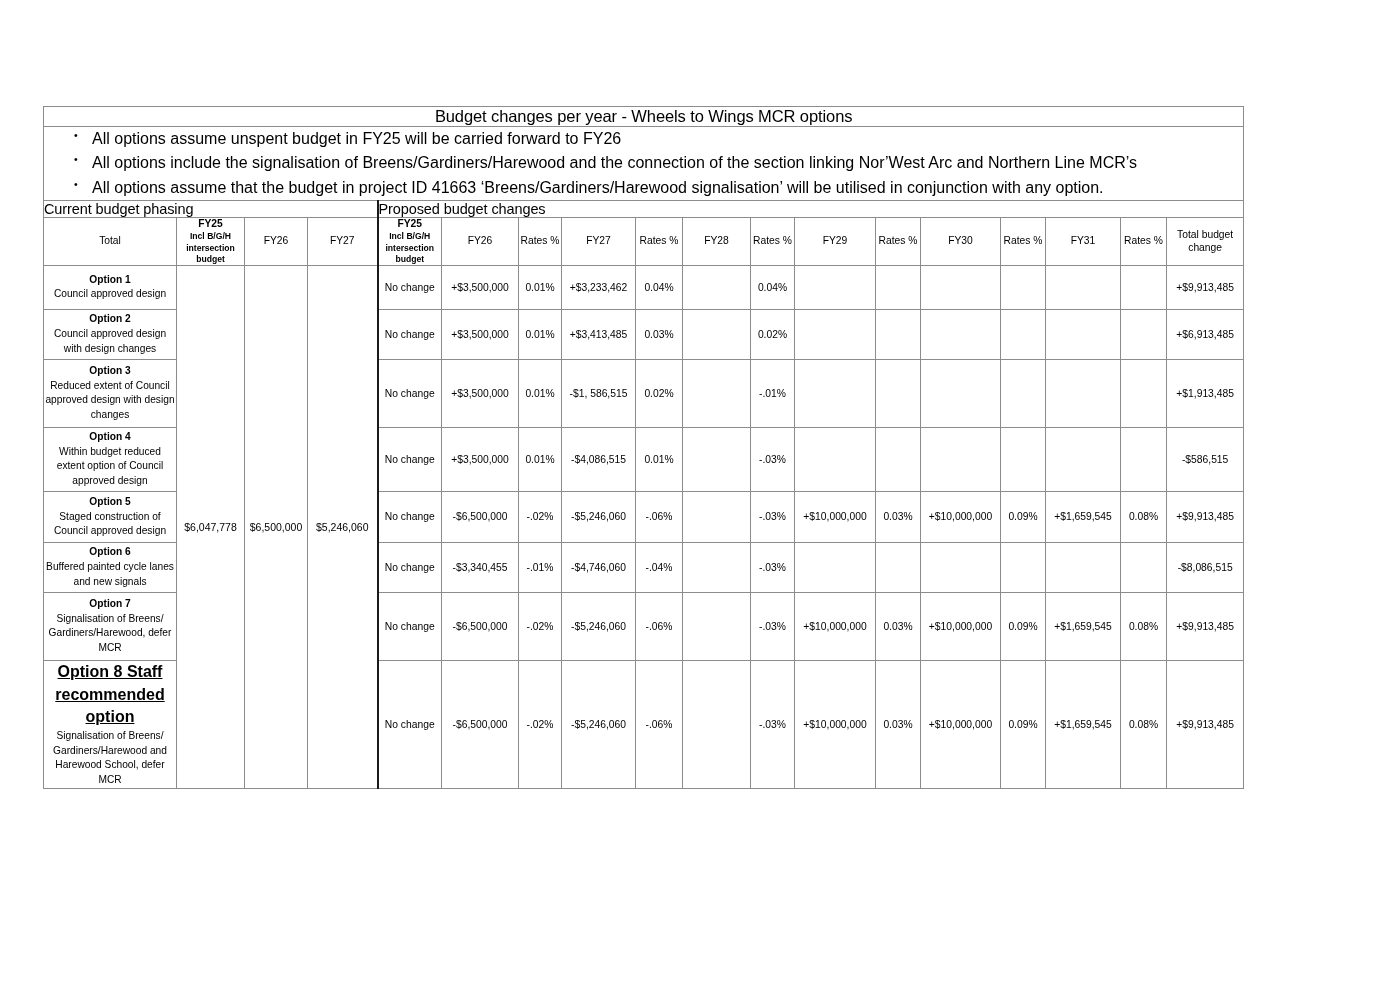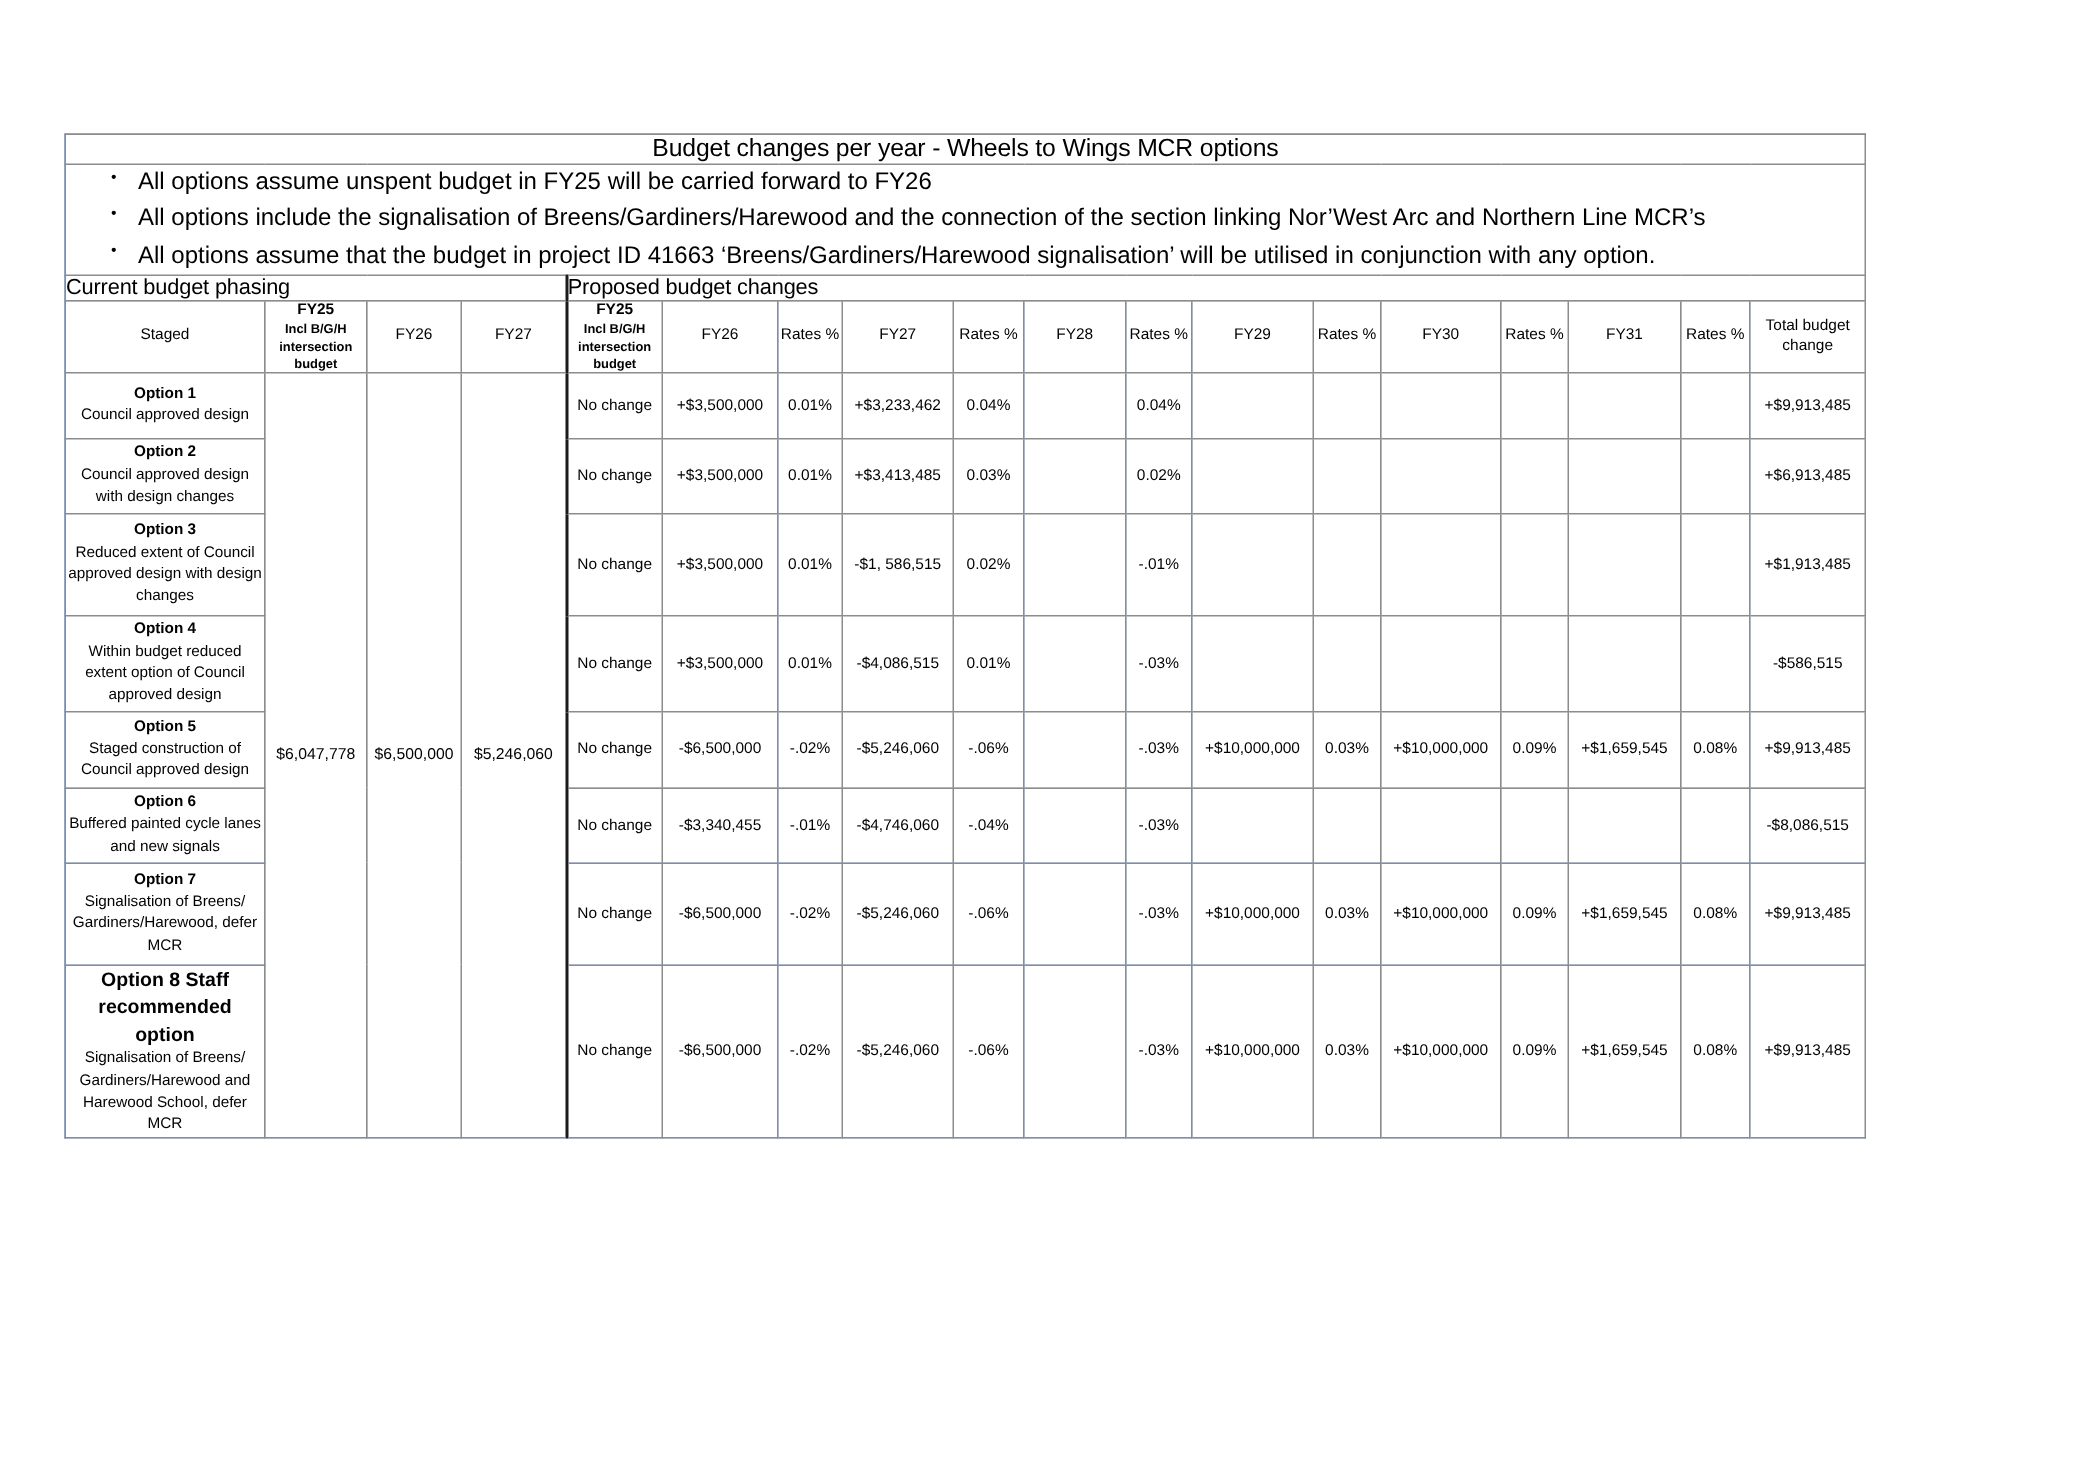--- a/index.html
+++ b/index.html
@@ -20,25 +20,25 @@
     position: absolute;
     left: 0; top: 0;
     width: 1398px;
     height: 989px;
     background: #ffffff;
   }
 
   #budget-table {
     position: absolute;
     left: 43px;
-    top: 89px;
+    top: 106px;
     width: 1200px;
     border-collapse: collapse;
     table-layout: fixed;
-    background: #3b82f6;
+    background: #c4b5fd;
   }
 
   #budget-table td, #budget-table th {
     border: 1px solid #8c8c8c;
     padding: 0;
     vertical-align: middle;
     font-weight: normal;
     background: #ffffff;
   }
 
@@ -111,22 +111,23 @@
     text-align: center;
   }
   .opt-cell .opt-title {
     font-weight: bold;
     display: block;
   }
   .opt-cell .opt-desc {
     display: block;
   }
   .opt-cell.tall .opt-title {
-    font-size: 13px;
+    font-size: 16px;
     line-height: 1.42;
+    text-decoration: underline;
   }
 
   .num-cell {
     text-align: center;
     font-size: 10.3px;
     padding: 4px 2px;
   }
   .merged-cell {
     text-align: center;
     font-size: 10.5px;
@@ -176,21 +177,21 @@
             <li>All options include the signalisation of Breens/Gardiners/Harewood and the connection of the section linking Nor’West Arc and Northern Line MCR’s</li>
             <li>All options assume that the budget in project ID 41663 ‘Breens/Gardiners/Harewood signalisation’ will be utilised in conjunction with any option.</li>
           </ul>
         </td>
       </tr>
       <tr>
         <td class="group-head" colspan="4">Current budget phasing</td>
         <td class="group-head thickleft" colspan="14">Proposed budget changes</td>
       </tr>
       <tr>
-        <td class="col-head">Staged</td>
+        <td class="col-head">Total</td>
         <td class="col-head">
           <span class="main">FY25</span>
           <span class="sub">Incl B/G/H intersection budget</span>
         </td>
         <td class="col-head">FY26</td>
         <td class="col-head">FY27</td>
         <td class="col-head thickleft">
           <span class="main">FY25</span>
           <span class="sub">Incl B/G/H intersection budget</span>
         </td>

